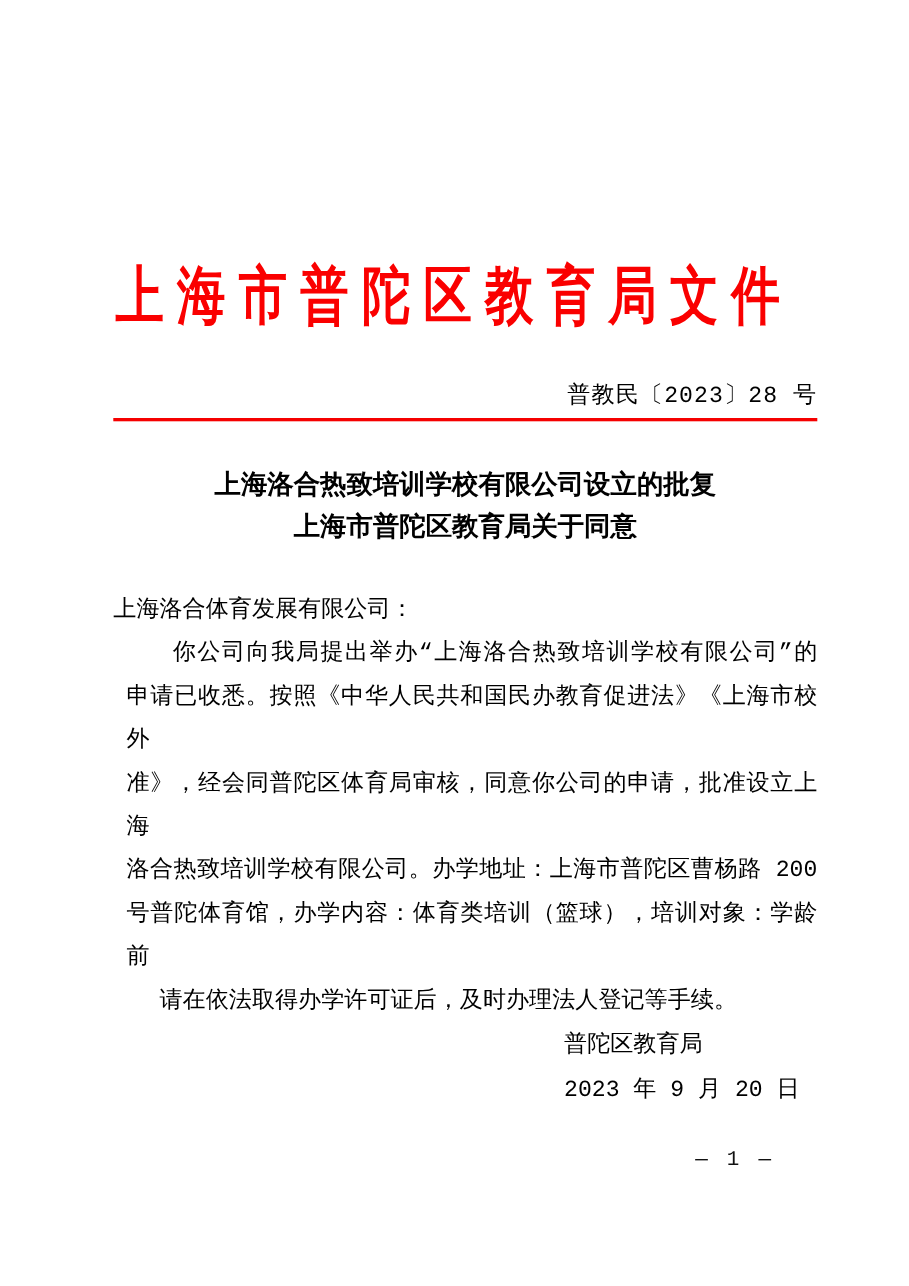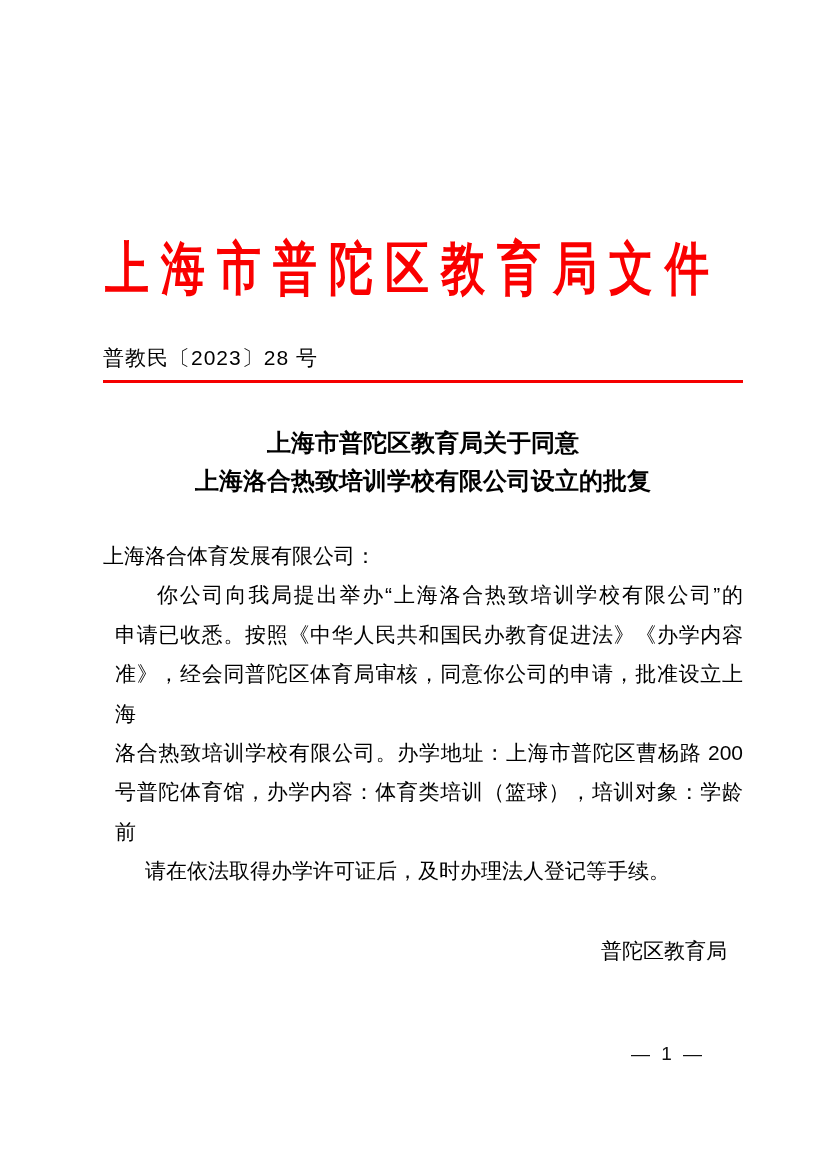--- a/index.html
+++ b/index.html
@@ -6,21 +6,21 @@
     margin: 0;
     padding: 0;
     background: #ffffff;
   }
   .page {
     position: relative;
     width: 826px;
     height: 1169px;
     background: #ffffff;
     color: #000000;
-    font-family: Liberation Sans, sans-serif;
+    font-family: Liberation Mono, monospace;
     overflow: hidden;
   }
   .agency-header {
     position: absolute;
     top: 231px;
     left: 0;
     width: 826px;
     text-align: center;
     color: #fa0000;
     font-weight: bold;
@@ -28,21 +28,21 @@
     letter-spacing: 12px;
     white-space: nowrap;
     transform: scaleY(1.3);
     transform-origin: top center;
   }
   .doc-number {
     position: absolute;
     top: 344px;
     left: 103px;
     width: 640px;
-    text-align: left;
+    text-align: right;
     font-size: 21px;
     letter-spacing: 1px;
   }
   .red-line {
     position: absolute;
     top: 380px;
     left: 103px;
     width: 640px;
     height: 3px;
     background: #f50000;
@@ -97,33 +97,34 @@
 
 <div class="page">
 
   <div class="agency-header">上海市普陀区教育局文件</div>
 
   <div class="doc-number">普教民〔2023〕28 号</div>
 
   <div class="red-line"></div>
 
   <div class="subject">
+    <div>上海洛合热致培训学校有限公司设立的批复</div>
     <div>上海市普陀区教育局关于同意</div>
-    <div>上海洛合热致培训学校有限公司设立的批复</div>
   </div>
 
   <div class="body-text">
     <div class="body-line">上海洛合体育发展有限公司：</div>
     <div class="body-line indent justify">你公司向我局提出举办“上海洛合热致培训学校有限公司”的</div>
-    <div class="body-line justify">申请已收悉。按照《中华人民共和国民办教育促进法》《办学内容</div>
+    <div class="body-line justify">申请已收悉。按照《中华人民共和国民办教育促进法》《上海市校外</div>
     <div class="body-line justify">准》，经会同普陀区体育局审核，同意你公司的申请，批准设立上海</div>
     <div class="body-line justify">洛合热致培训学校有限公司。办学地址：上海市普陀区曹杨路 200</div>
     <div class="body-line justify">号普陀体育馆，办学内容：体育类培训（篮球），培训对象：学龄前</div>
     <div class="body-line indent">请在依法取得办学许可证后，及时办理法人登记等手续。</div>
   </div>
 
   <div class="signature">
     <div class="sig-org">普陀区教育局</div>
+    <div class="sig-date">2023 年 9 月 20 日</div>
   </div>
 
   <div class="page-number">— 1 —</div>
 
 </div>
 
 </body></html>

